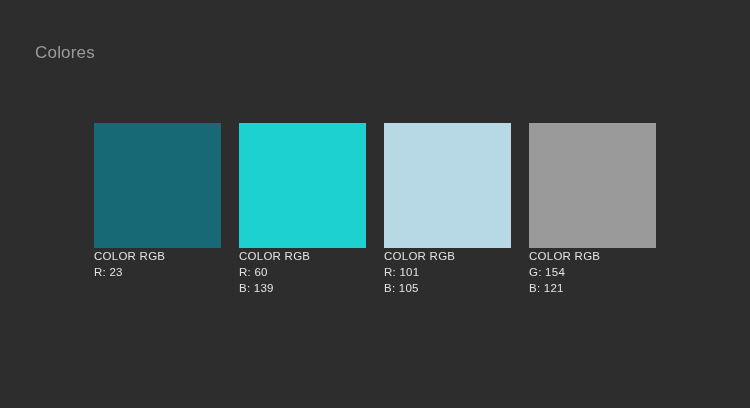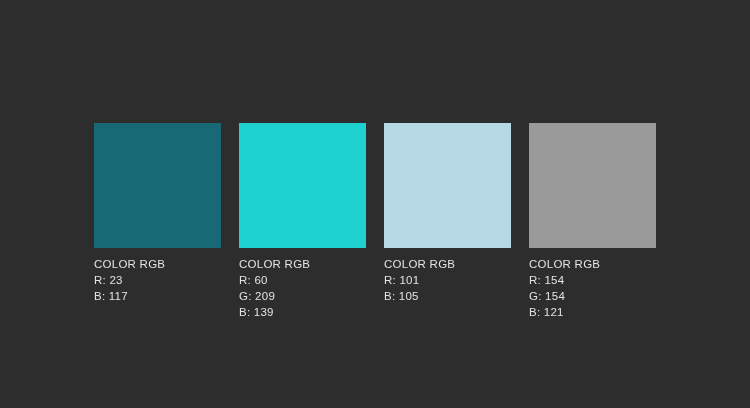--- a/index.html
+++ b/index.html
@@ -44,75 +44,73 @@
     width: 127px;
     display: flex;
     flex-direction: column;
   }
   .swatch-chip {
     width: 127px;
     height: 125px;
     display: block;
   }
   .swatch-info {
-    margin-top: 8px;
+    margin-top: 0;
     font-size: 11.5px;
     line-height: 16px;
     color: #e3e3e3;
     letter-spacing: 0.25px;
   }
   .swatch-info .caption {
     display: block;
     white-space: nowrap;
   }
   .swatch-info .channel {
     display: block;
     white-space: nowrap;
   }
 </style>
 </head>
 <body style="background-color: rgb(45, 45, 45);">
 
 <div class="page" style="background-color: rgb(45, 45, 45);">
 
+  <div class="page-title" style="color: rgb(155, 155, 155);">Colores</div>
 
   <div class="palette">
 
     <div class="swatch-card">
       <div class="swatch-chip" style="background-color: rgb(23, 106, 117);"></div>
       <div class="swatch-info" style="color: rgb(227, 227, 227);">
         <span class="caption">COLOR RGB</span>
         <span class="channel">R: 23</span>
-        <span class="channel">B: 117</span>
       </div>
     </div>
 
     <div class="swatch-card">
       <div class="swatch-chip" style="background-color: rgb(30, 209, 209);"></div>
       <div class="swatch-info" style="color: rgb(227, 227, 227);">
         <span class="caption">COLOR RGB</span>
         <span class="channel">R: 60</span>
-        <span class="channel">G: 209</span>
         <span class="channel">B: 139</span>
       </div>
     </div>
 
     <div class="swatch-card">
       <div class="swatch-chip" style="background-color: rgb(183, 217, 229);"></div>
       <div class="swatch-info" style="color: rgb(227, 227, 227);">
         <span class="caption">COLOR RGB</span>
         <span class="channel">R: 101</span>
         <span class="channel">B: 105</span>
       </div>
     </div>
 
     <div class="swatch-card">
       <div class="swatch-chip" style="background-color: rgb(154, 154, 154);"></div>
       <div class="swatch-info" style="color: rgb(227, 227, 227);">
         <span class="caption">COLOR RGB</span>
-        <span class="channel">R: 154</span>
         <span class="channel">G: 154</span>
         <span class="channel">B: 121</span>
       </div>
     </div>
 
   </div>
 </div>
 
 </body></html>

